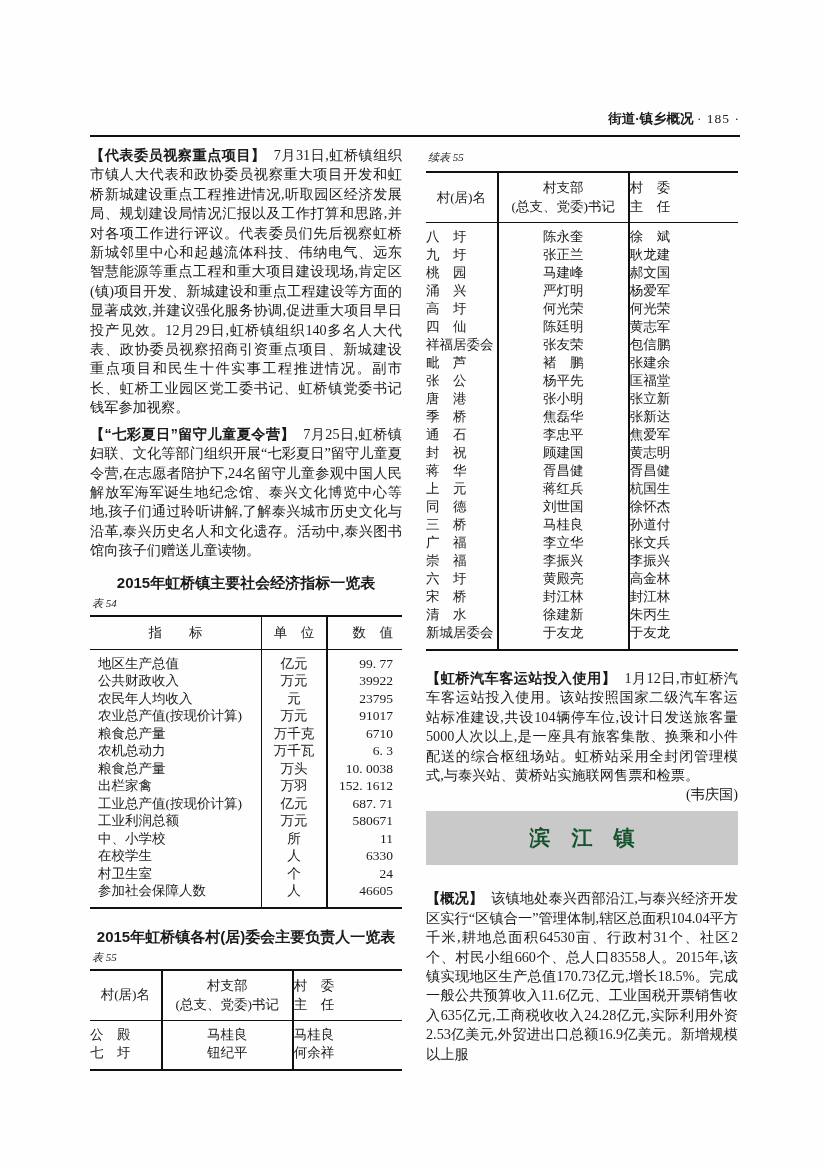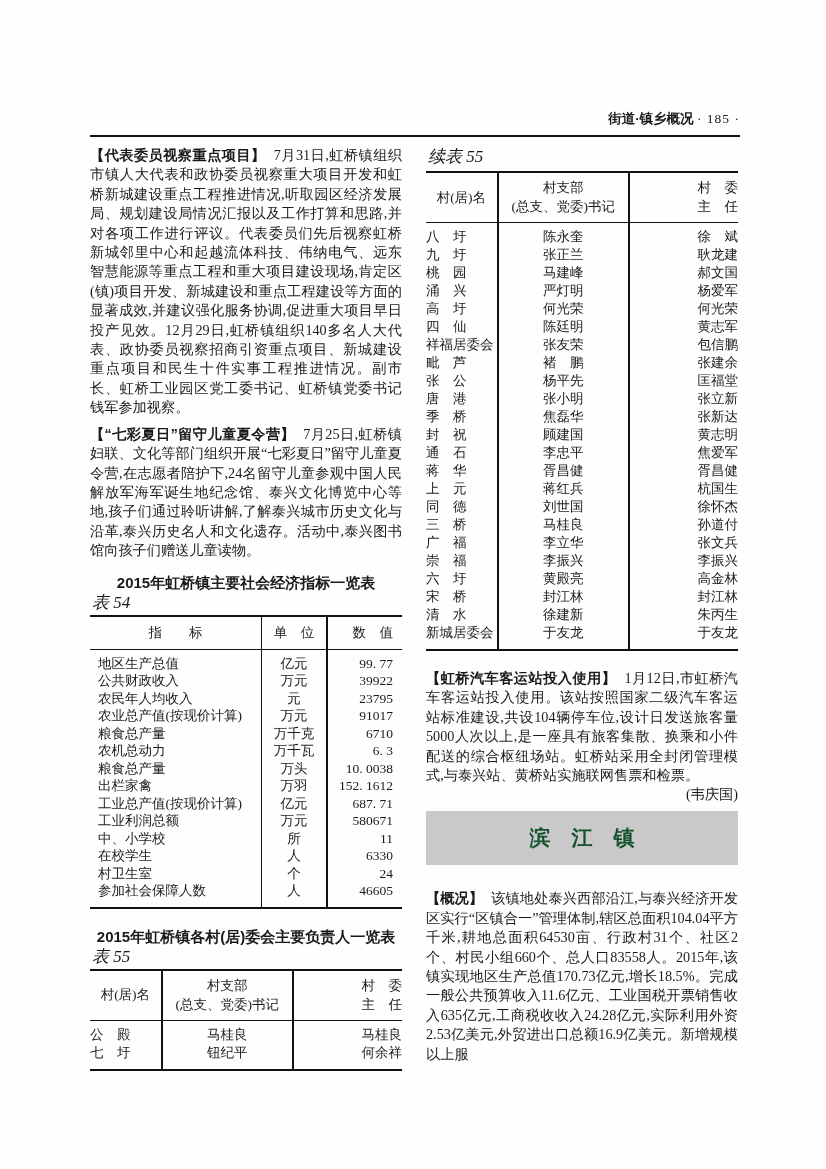--- a/index.html
+++ b/index.html
@@ -25,41 +25,41 @@
   .art-label {
     font-family:"Liberation Sans","DejaVu Sans",sans-serif;
     font-weight:700; padding-right:8px;
   }
   .sig { float:right; }
 
   .tbl-title {
     text-align:center; font-family:"Liberation Sans","DejaVu Sans",sans-serif;
     font-weight:700; font-size:15px; line-height:19px;
   }
-  .tbl-label { font-style:italic; font-size:17px; line-height:18px; margin:2px 0 3px 2px; }
+  .tbl-label { font-style:italic; font-size:11px; line-height:18px; margin:2px 0 3px 2px; }
 
   table { width:100%; border-collapse:collapse; font-size:13.5px; }
   .data-table { border-top:2.5px solid #111; border-bottom:2.5px solid #111; }
   .data-table th { font-weight:400; border-bottom:1.2px solid #111; }
 
   
   .table54 th { padding:7px 0; text-align:center; }
   .table54 .t54c1 { border-right:1.2px solid #111; text-align:left; padding-left:8px; width:55%; }
   .table54 .t54c2 { border-right:2.2px solid #111; text-align:center; width:21%; }
   .table54 .t54c3 { text-align:right; padding-right:9px; width:24%; }
   .table54 td { line-height:17.5px; }
   .table54 tbody tr:first-child td { padding-top:5px; }
   .table54 tbody tr:last-child  td { padding-bottom:7px; }
   .table54 th.t54c1 { padding-left:0; text-align:center; }
 
   
   .table55 th { padding:5px 0 6px; text-align:center; line-height:19px; vertical-align:middle; }
   .table55 .t55c1 { border-right:2.2px solid #111; width:23%; }
   .table55 .t55c2 { border-right:2.2px solid #111; width:42%; text-align:center; }
-  .table55 .t55c3 { width:35%; text-align:right; }
+  .table55 .t55c3 { width:35%; text-align:left; }
   .table55 td { line-height:18px; }
   .table55 tbody tr:first-child td { padding-top:5px; }
   .table55 tbody tr:last-child  td { padding-bottom:7px; }
 
   .spacer-s  { height:7px; }
   .spacer-m  { height:12px; }
   .spacer-l  { height:18px; }
   .spacer-xl { height:24px; }
 
   .banner {
@@ -282,30 +282,30 @@
             <td class="t55c1">唐　港</td>
             <td class="t55c2">张小明</td>
             <td class="t55c3">张立新</td>
           </tr>
           <tr>
             <td class="t55c1">季　桥</td>
             <td class="t55c2">焦磊华</td>
             <td class="t55c3">张新达</td>
           </tr>
           <tr>
+            <td class="t55c1">通　石</td>
+            <td class="t55c2">李忠平</td>
+            <td class="t55c3">焦爱军</td>
+          </tr>
+          <tr>
             <td class="t55c1">封　祝</td>
             <td class="t55c2">顾建国</td>
             <td class="t55c3">黄志明</td>
           </tr>
           <tr>
-            <td class="t55c1">通　石</td>
-            <td class="t55c2">李忠平</td>
-            <td class="t55c3">焦爱军</td>
-          </tr>
-          <tr>
             <td class="t55c1">蒋　华</td>
             <td class="t55c2">胥昌健</td>
             <td class="t55c3">胥昌健</td>
           </tr>
           <tr>
             <td class="t55c1">上　元</td>
             <td class="t55c2">蒋红兵</td>
             <td class="t55c3">杭国生</td>
           </tr>
           <tr>

